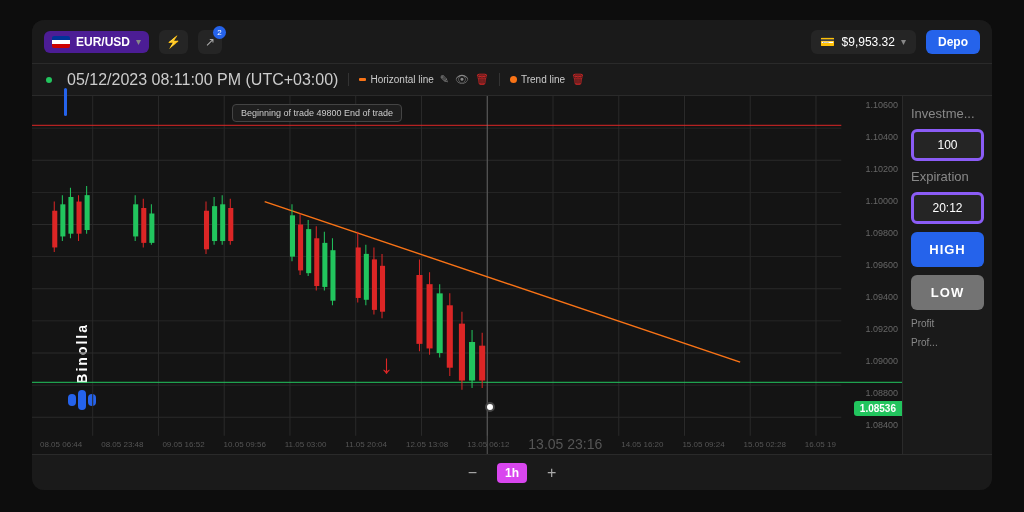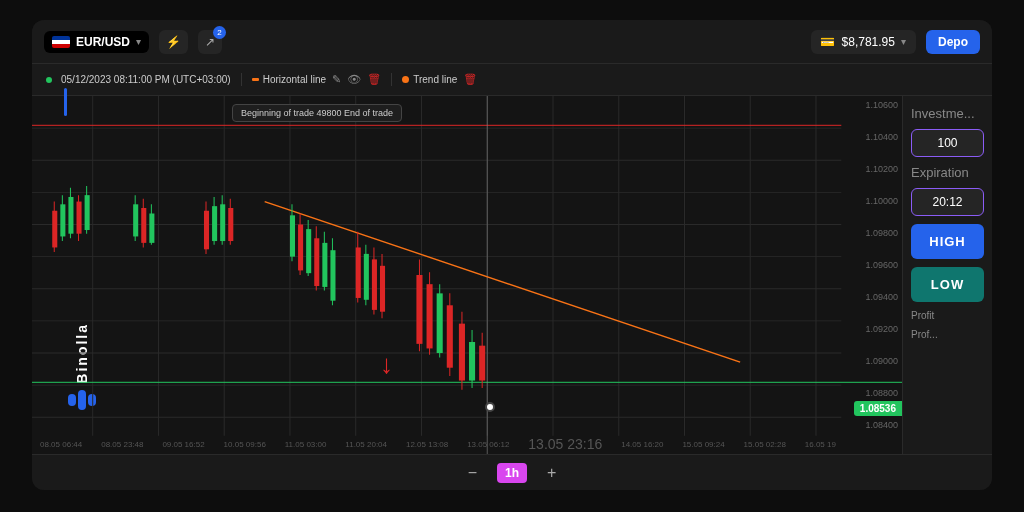--- a/index.html
+++ b/index.html
@@ -75,21 +75,21 @@
       padding: 0 12px;
       gap: 10px;
       border-bottom: 1px solid #2a2a2a;
       flex-shrink: 0;
     }
 
     .pair-selector {
       display: flex;
       align-items: center;
       gap: 6px;
-      background: #000000;
+      background: #4c1d95;
       border-radius: 6px;
       padding: 4px 8px;
       cursor: pointer;
     }
 
     .flag-eur {
       width: 18px;
       height: 12px;
       background: linear-gradient(to bottom, #003399 33%, #fff 33% 66%, #cc0000 66%);
       border-radius: 2px;
@@ -167,22 +167,22 @@
       align-items: center;
       padding: 0 14px;
       gap: 10px;
       border-bottom: 1px solid #2a2a2a;
       flex-shrink: 0;
     }
 
     .datetime-badge {
       display: flex;
       align-items: center;
-      gap: 9px;
-      font-size: 10px;
+      gap: 15px;
+      font-size: 16px;
       color: #ccc;
     }
 
     .green-dot {
       width: 6px;
       height: 6px;
       background: #22c55e;
       border-radius: 50%;
     }
 
@@ -238,37 +238,37 @@
       color: #888;
     }
 
     .panel-input {
       background: #252525;
       border-radius: 6px;
       padding: 6px 8px;
       font-size: 12px;
       color: #fff;
       text-align: center;
-      border: 1px solid #8b5cf6;
+      border: 3px solid #8b5cf6;
     }
 
     .high-btn {
       background: #2563eb;
       border-radius: 6px;
       padding: 10px 0;
       text-align: center;
       font-size: 13px;
       font-weight: 700;
       color: #fff;
       cursor: pointer;
       letter-spacing: 1px;
     }
 
     .low-btn {
-      background: #0f766e;
+      background: #737373;
       border-radius: 6px;
       padding: 10px 0;
       text-align: center;
       font-size: 13px;
       font-weight: 700;
       color: #fff;
       cursor: pointer;
       letter-spacing: 1px;
     }
 
@@ -394,21 +394,21 @@
 
       <div class="icon-btn">
         <span>↗</span>
         <div class="badge">2</div>
       </div>
 
       <div class="topbar-spacer"></div>
 
       <div class="balance-btn">
         <span>💳</span>
-        <span>$8,781.95</span>
+        <span>$9,953.32</span>
         <span class="chevron-down">▾</span>
       </div>
 
       <div class="deposit-btn">Depo</div>
     </div>
 
     <div class="chart-toolbar">
       <div class="datetime-badge">
         <div class="green-dot"></div>
         <span>05/12/2023  08:11:00 PM  (UTC+03:00)</span>

